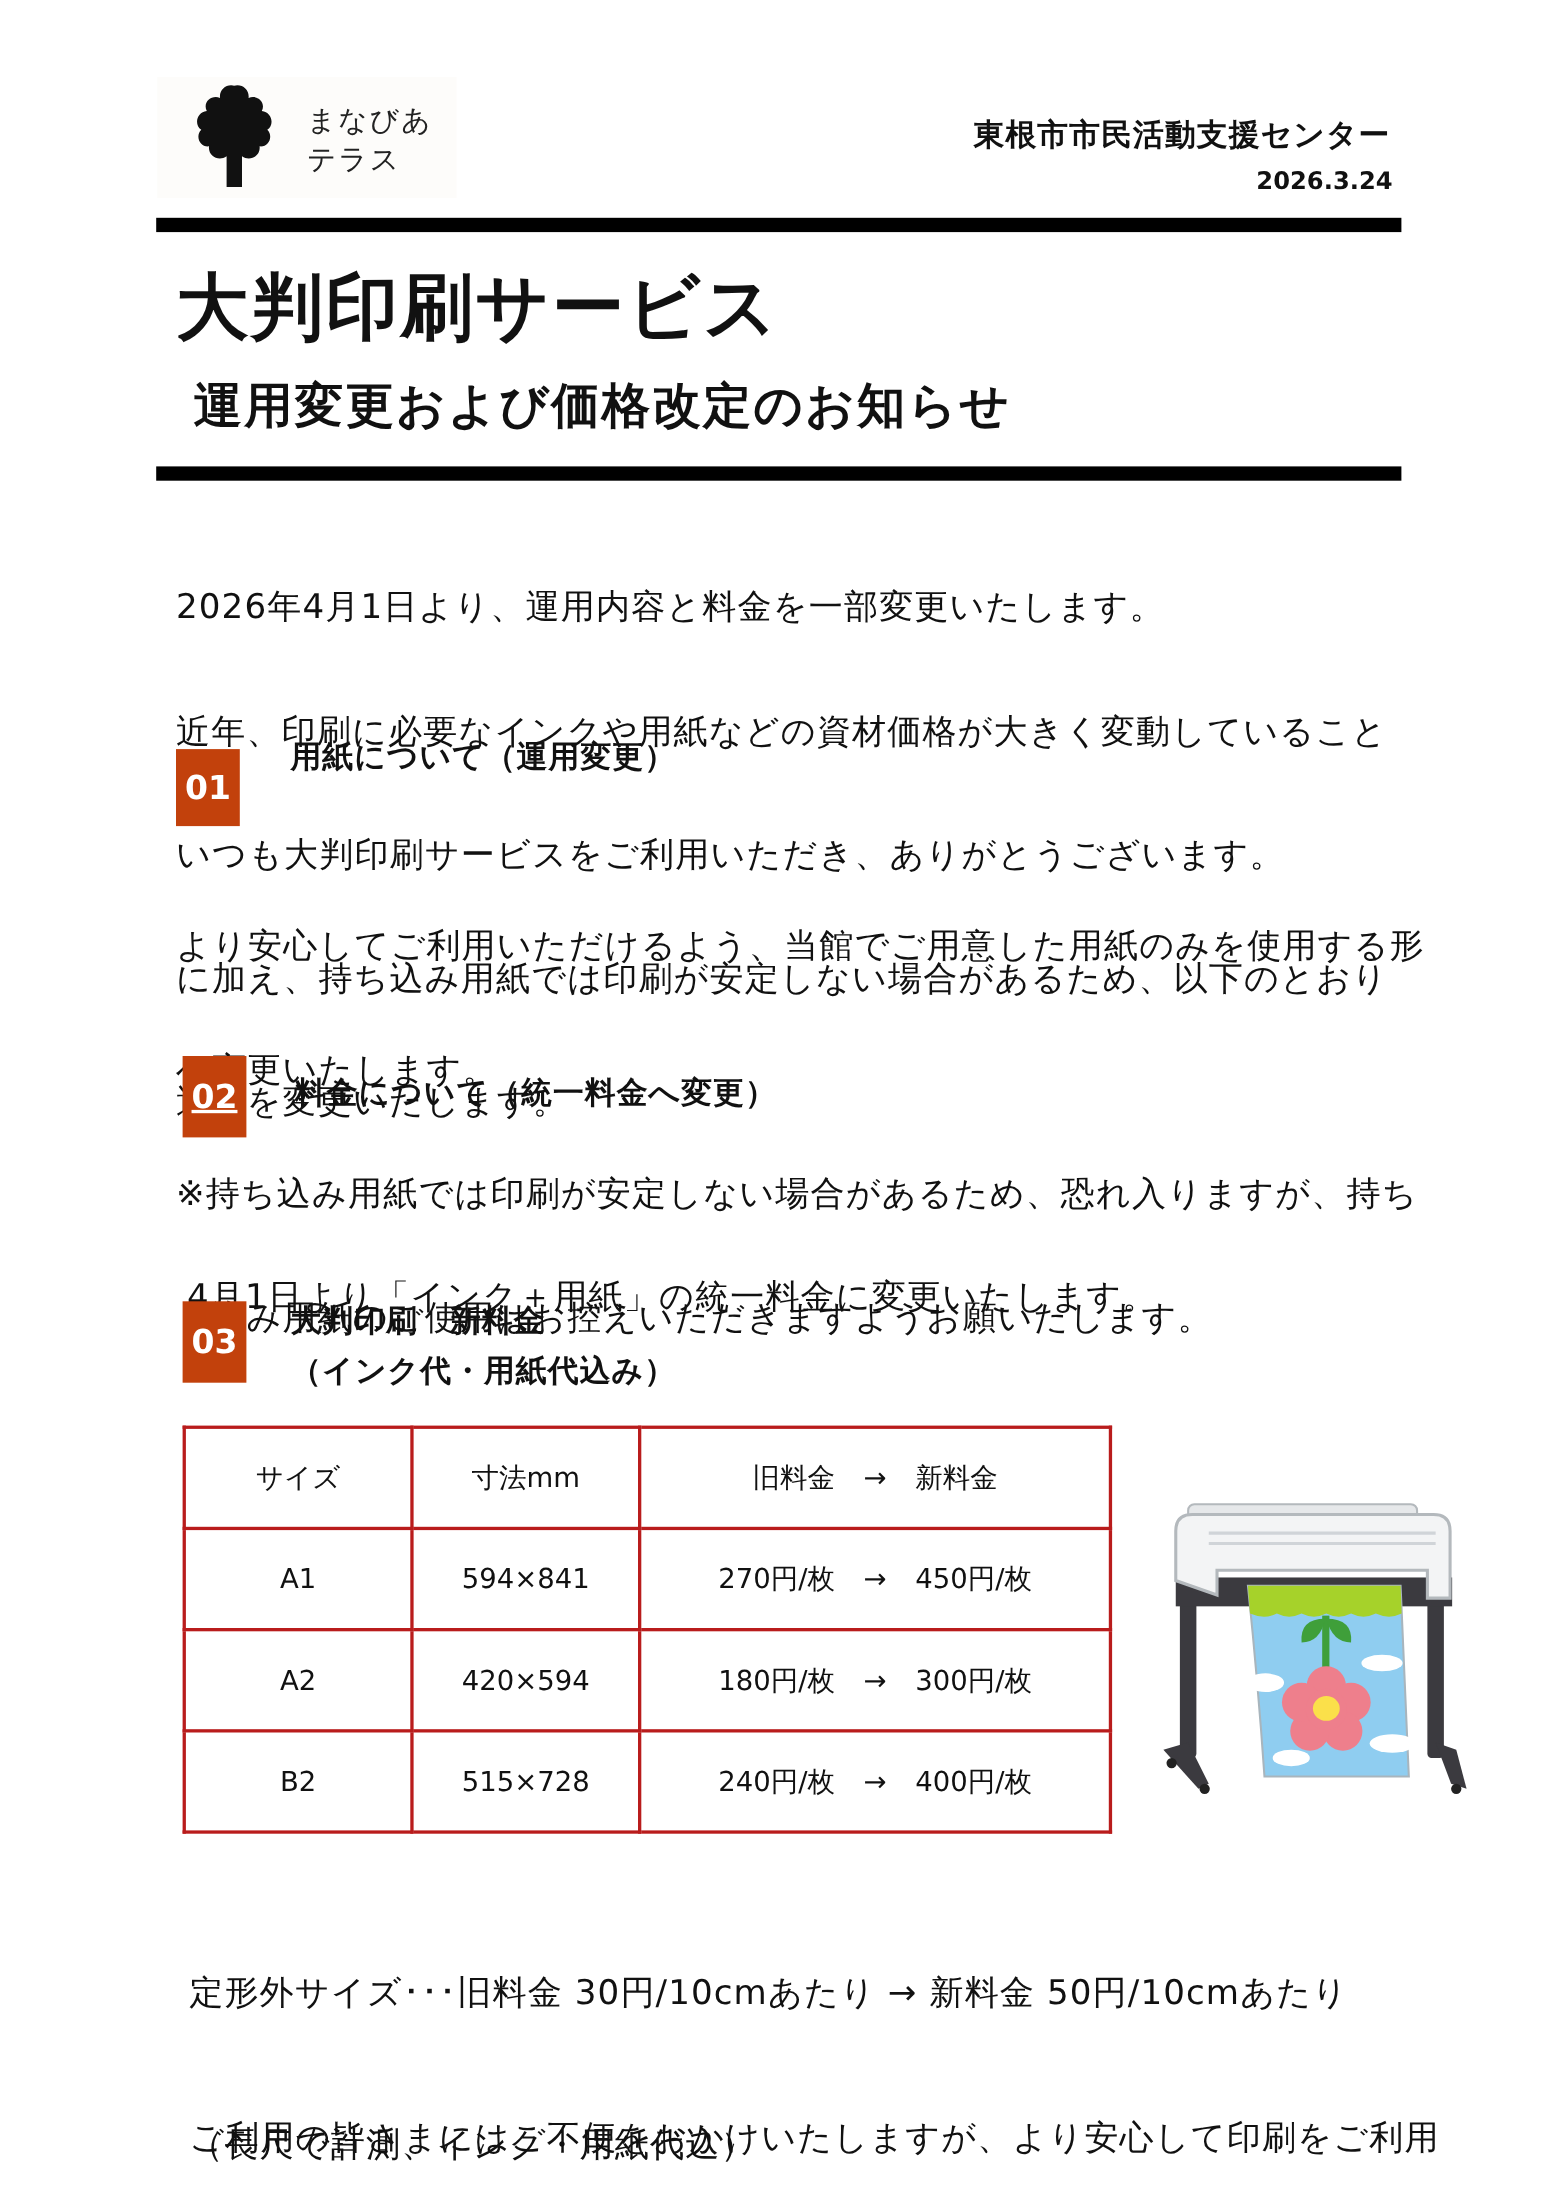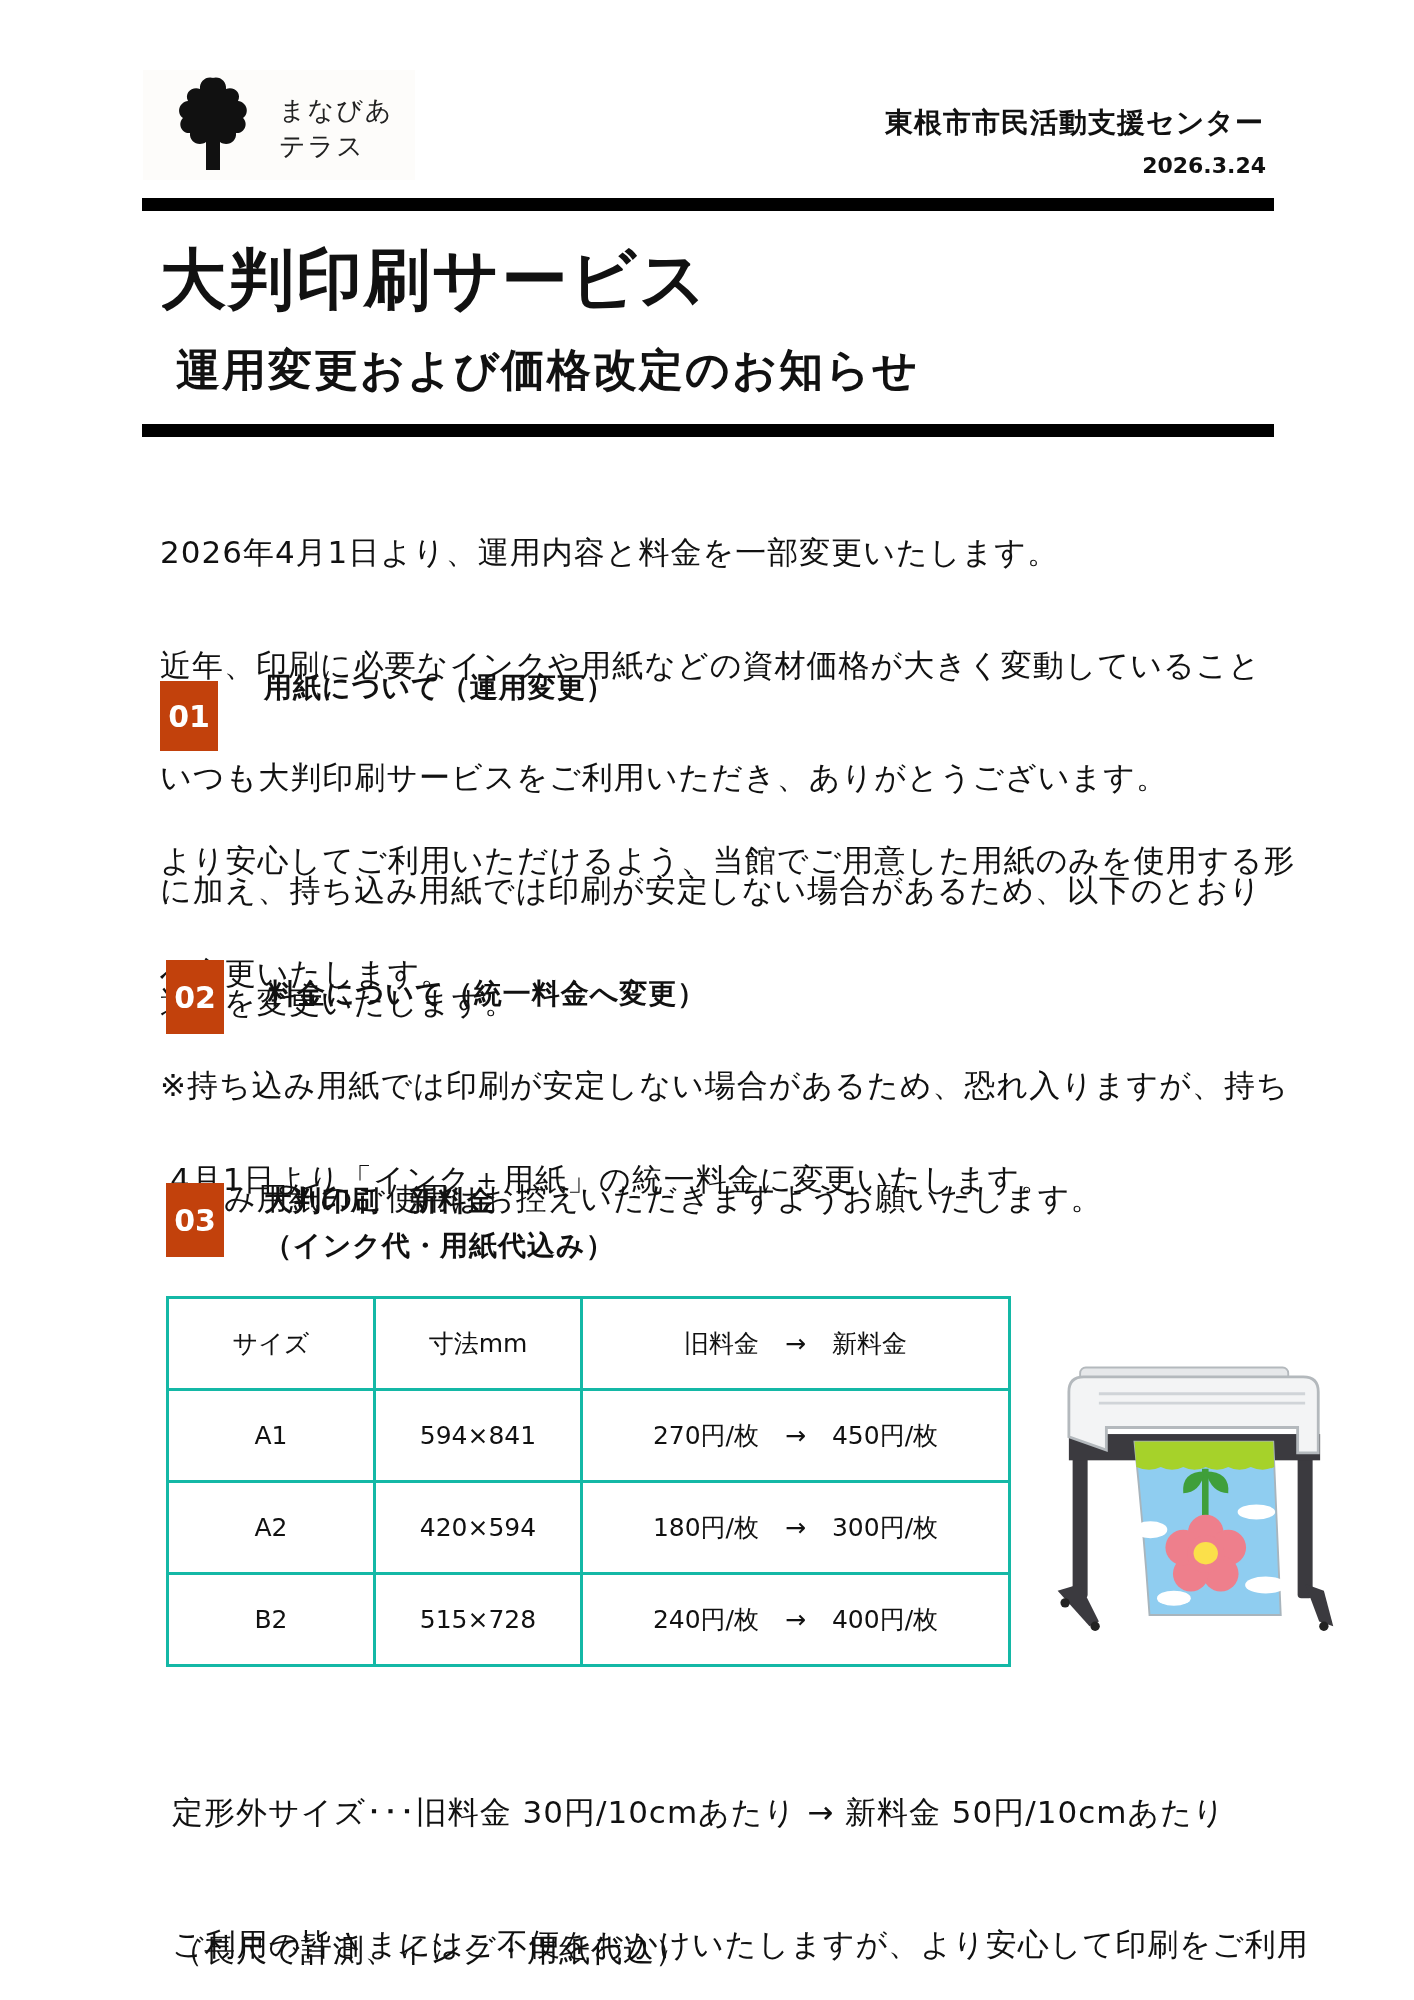--- a/index.html
+++ b/index.html
@@ -25,30 +25,30 @@
     .intro { top: 459px; }
 
     .badge { width: 58px; background: #c2410c; color: #fff; font-weight: bold; font-size: 30px;
              display: flex; align-items: center; justify-content: center; }
     .sec-head { font-size: 28px; font-weight: bold; letter-spacing: 1px; line-height: 40px; }
 
     .b01 { left: 160px; top: 681px; height: 70px; }
     .h01 { left: 264px; top: 668px; }
     .p01 { top: 767px; }
 
-    .b02 { left: 166px; top: 960px; height: 74px; }
+    .b02 { left: 166px; top: 960px; height: 74px; text-decoration: underline; }
     .h02 { left: 268px; top: 974px; }
     .p02 { left: 170px; top: 1054px; line-height: 50px; }
 
     .b03 { left: 166px; top: 1183px; height: 74px; }
     .h03 { left: 264px; top: 1178px; line-height: 45px; }
 
     
     .price-table { left: 166px; top: 1296px; border-collapse: collapse; font-size: 25px; }
-    .price-table td, .price-table th { border: 3px solid #14b8a6; text-align: center; font-weight: normal; padding: 0; }
+    .price-table td, .price-table th { border: 3px solid #b91c1c; text-align: center; font-weight: normal; padding: 0; }
     .price-table th { height: 89px; }
     .price-table td { height: 89px; }
     .c1 { width: 204px; } .c2 { width: 204px; } .c3 { width: 425px; }
     .arrow { display: inline-block; margin: 0 26px; }
 
     .printer { left: 1052px; top: 1345px; width: 300px; height: 300px; }
 
     .p-extra { left: 172px; top: 1697px; line-height: 46px; }
     .p-closing { left: 172px; top: 1847px; line-height: 39px; }
   </style>

